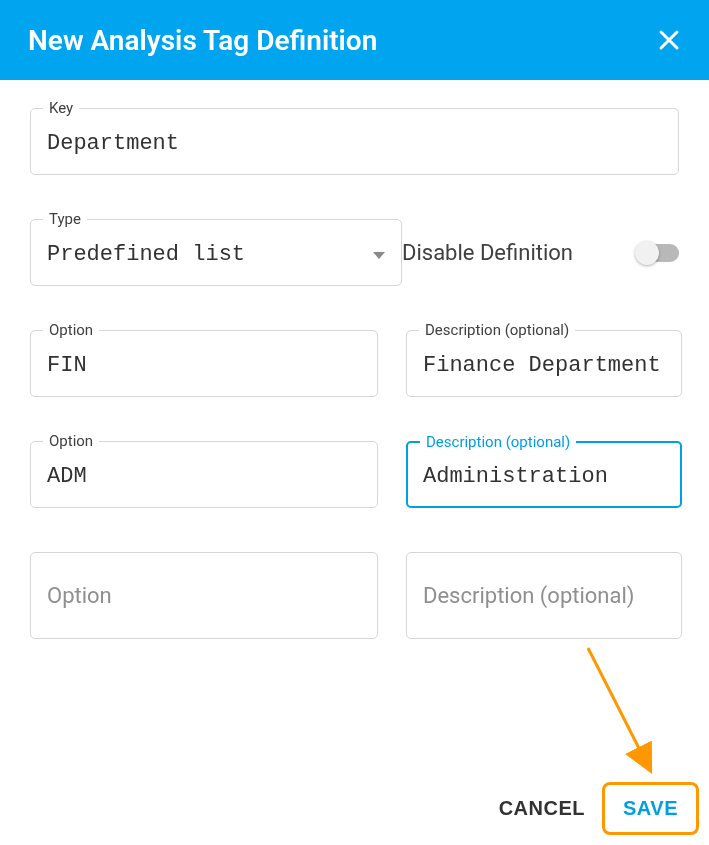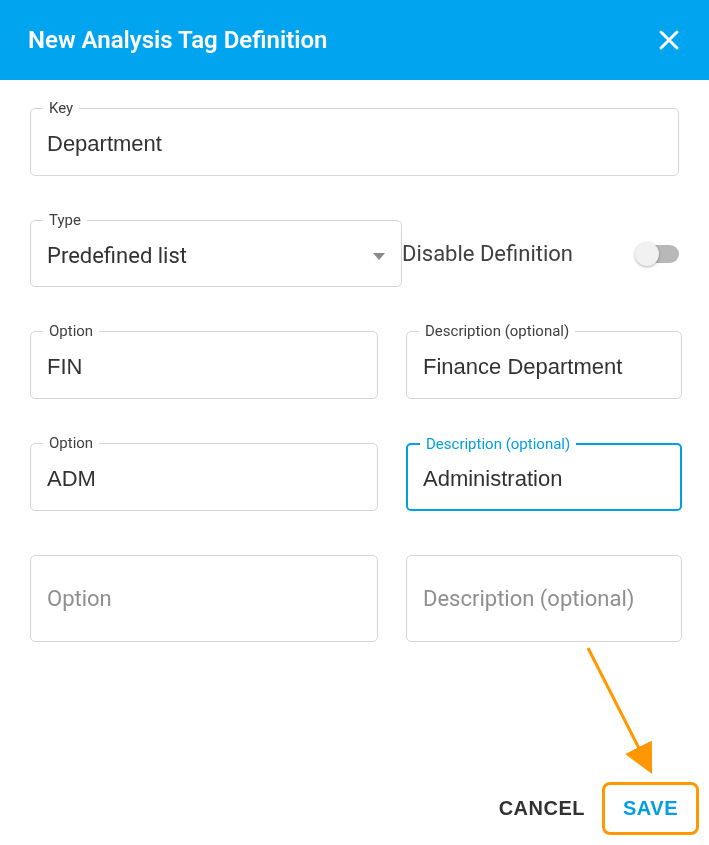--- a/index.html
+++ b/index.html
@@ -13,21 +13,21 @@
   .header {
     background: #00a4ef;
     color: #fff;
     height: 80px;
     display: flex;
     align-items: center;
     justify-content: space-between;
     padding: 0 28px;
   }
   .header-title {
-    font-size: 24px;
+    font-size: 28px;
     font-weight: 600;
     text-align: center;
   }
   .close-icon {
     cursor: pointer;
     display: flex;
     align-items: center;
   }
   .content {
     padding: 28px 30px 0 30px;
@@ -54,20 +54,21 @@
   .field-wrap.focused .field-label {
     color: #009fe3;
   }
   .field-input {
     border: none;
     outline: none;
     font-size: 22px;
     color: #323232;
     width: 100%;
     background: transparent;
+    font-family: Liberation Mono, monospace;
   }
   .field-input::placeholder {
     color: #8f8f8f;
   }
   .key-field { margin-bottom: 44px; }
   .type-row {
     display: flex;
     align-items: center;
     margin-bottom: 44px;
   }

